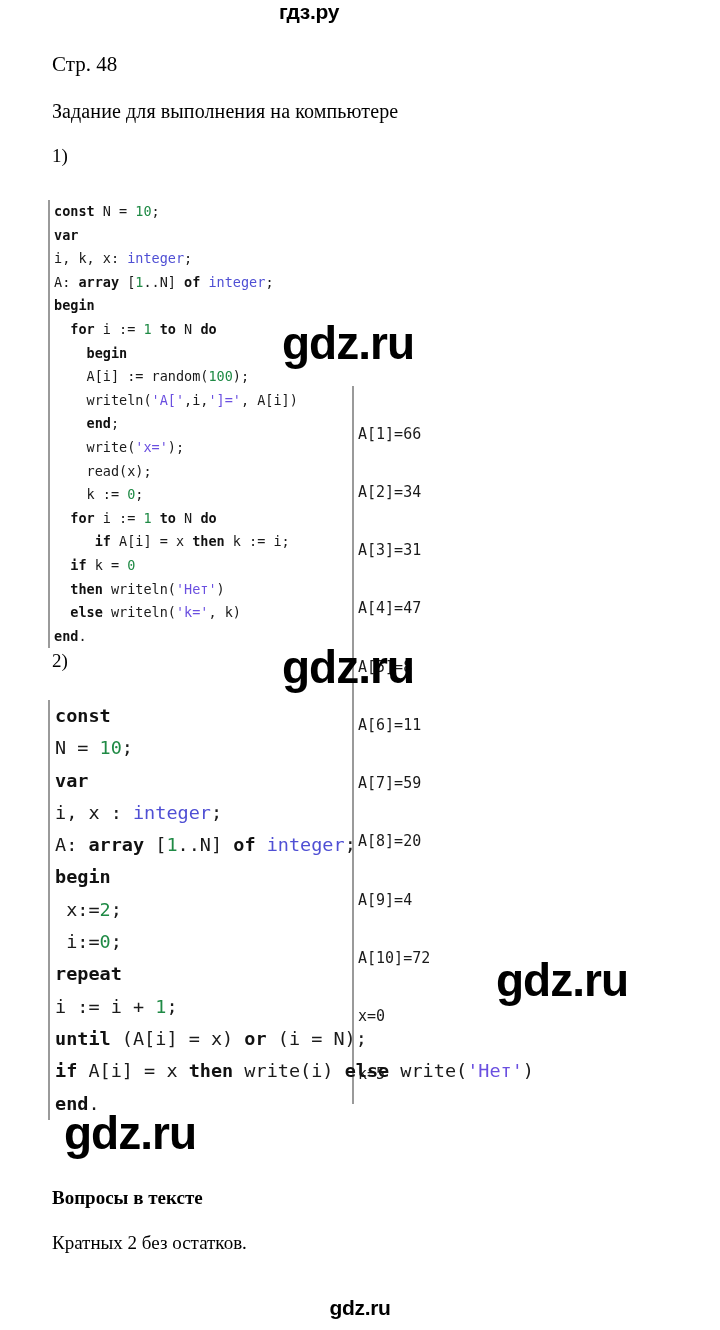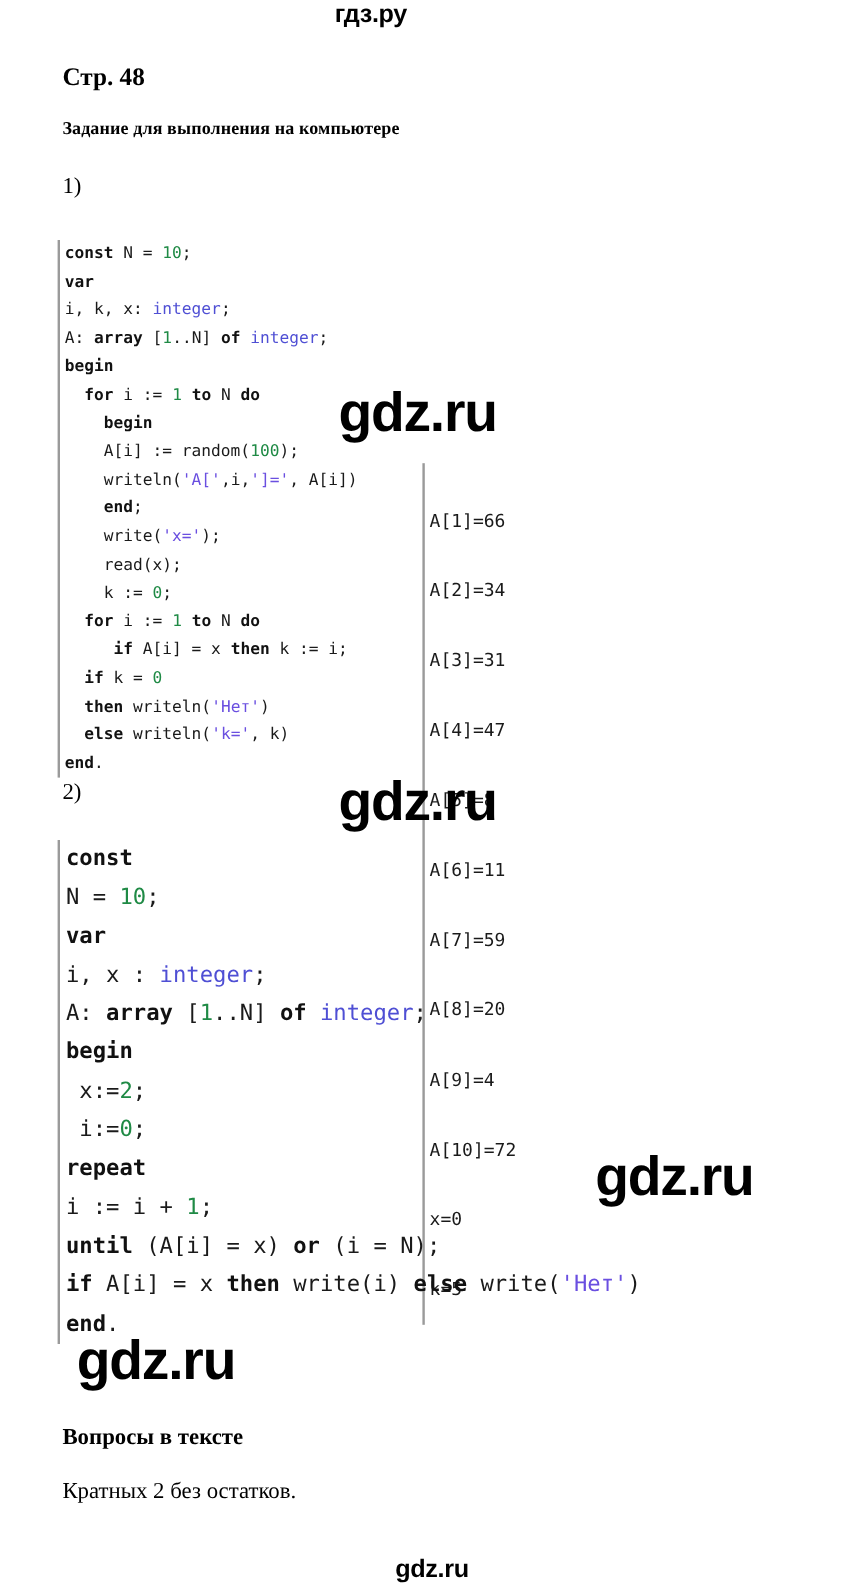--- a/index.html
+++ b/index.html
@@ -30,30 +30,30 @@
     letter-spacing: -0.3px;
     color: #000;
   }
 
   
   .page-title {
     position: absolute;
     left: 52px;
     top: 52px;
     font-family: "Liberation Serif", serif;
-    font-weight: bold;
+    font-weight: normal;
     font-size: 21px;
   }
   .section-heading {
     position: absolute;
     left: 52px;
     top: 100px;
     font-family: "Liberation Serif", serif;
-    font-weight: bold;
-    font-size: 15px;
+    font-weight: normal;
+    font-size: 20px;
     letter-spacing: 0.1px;
   }
   .item-num-1 {
     position: absolute;
     left: 52px;
     top: 145px;
     font-family: "Liberation Serif", serif;
     font-size: 19px;
   }
   .item-num-2 {

